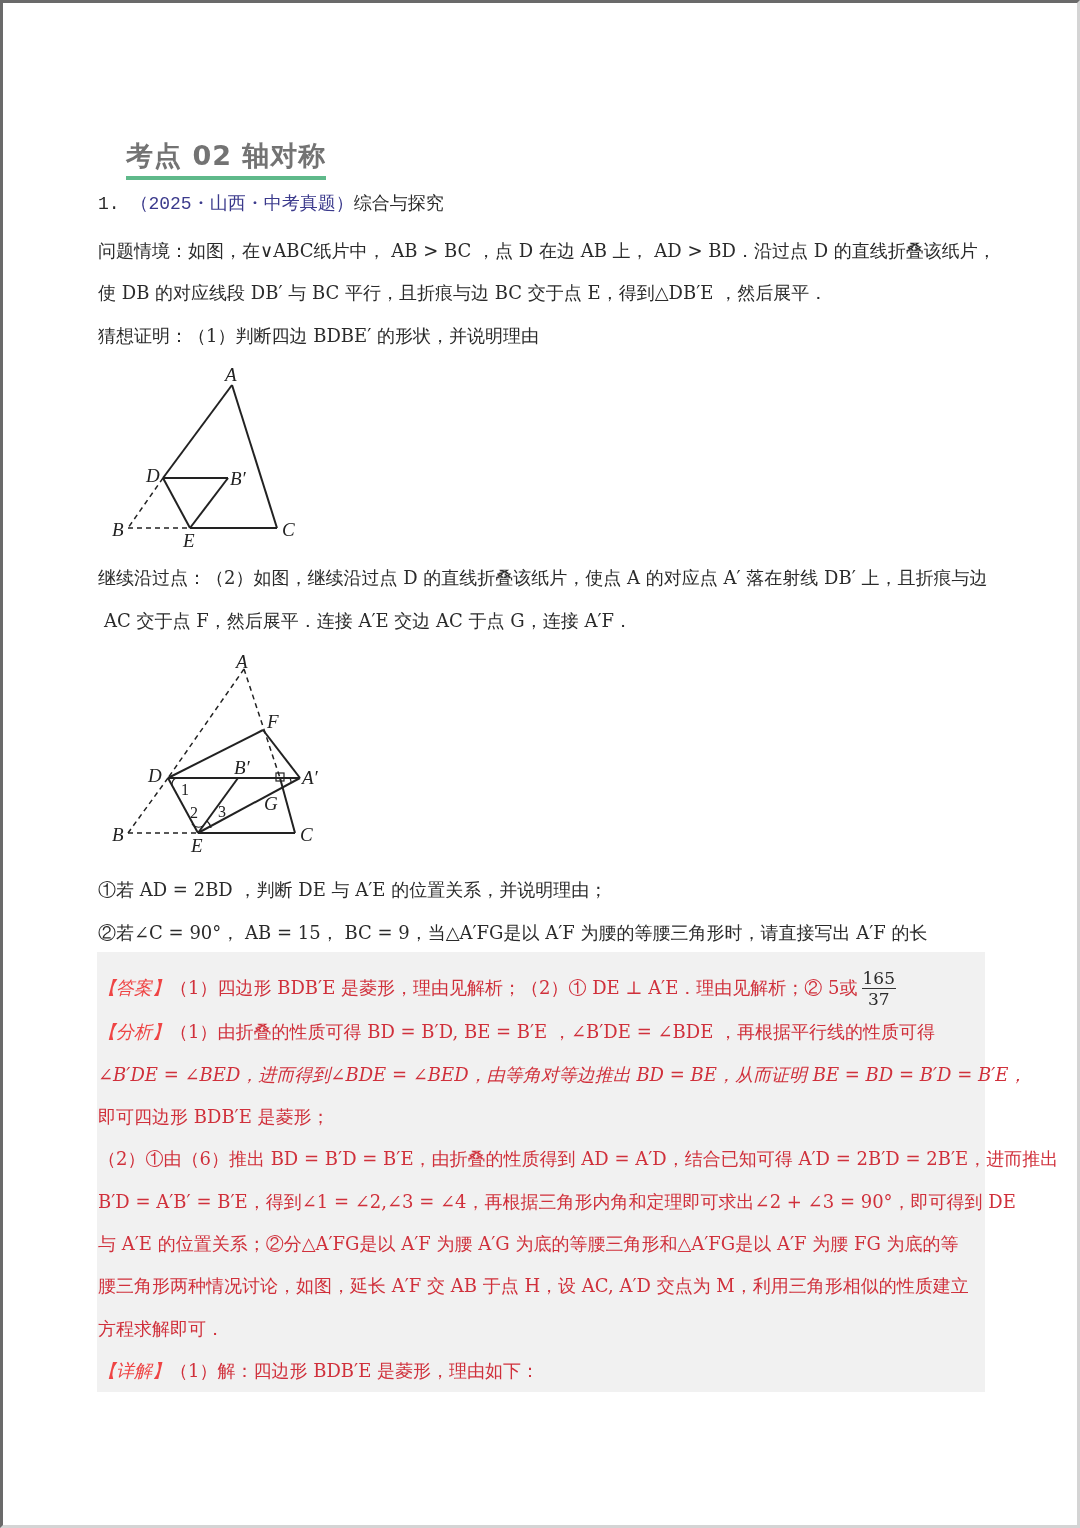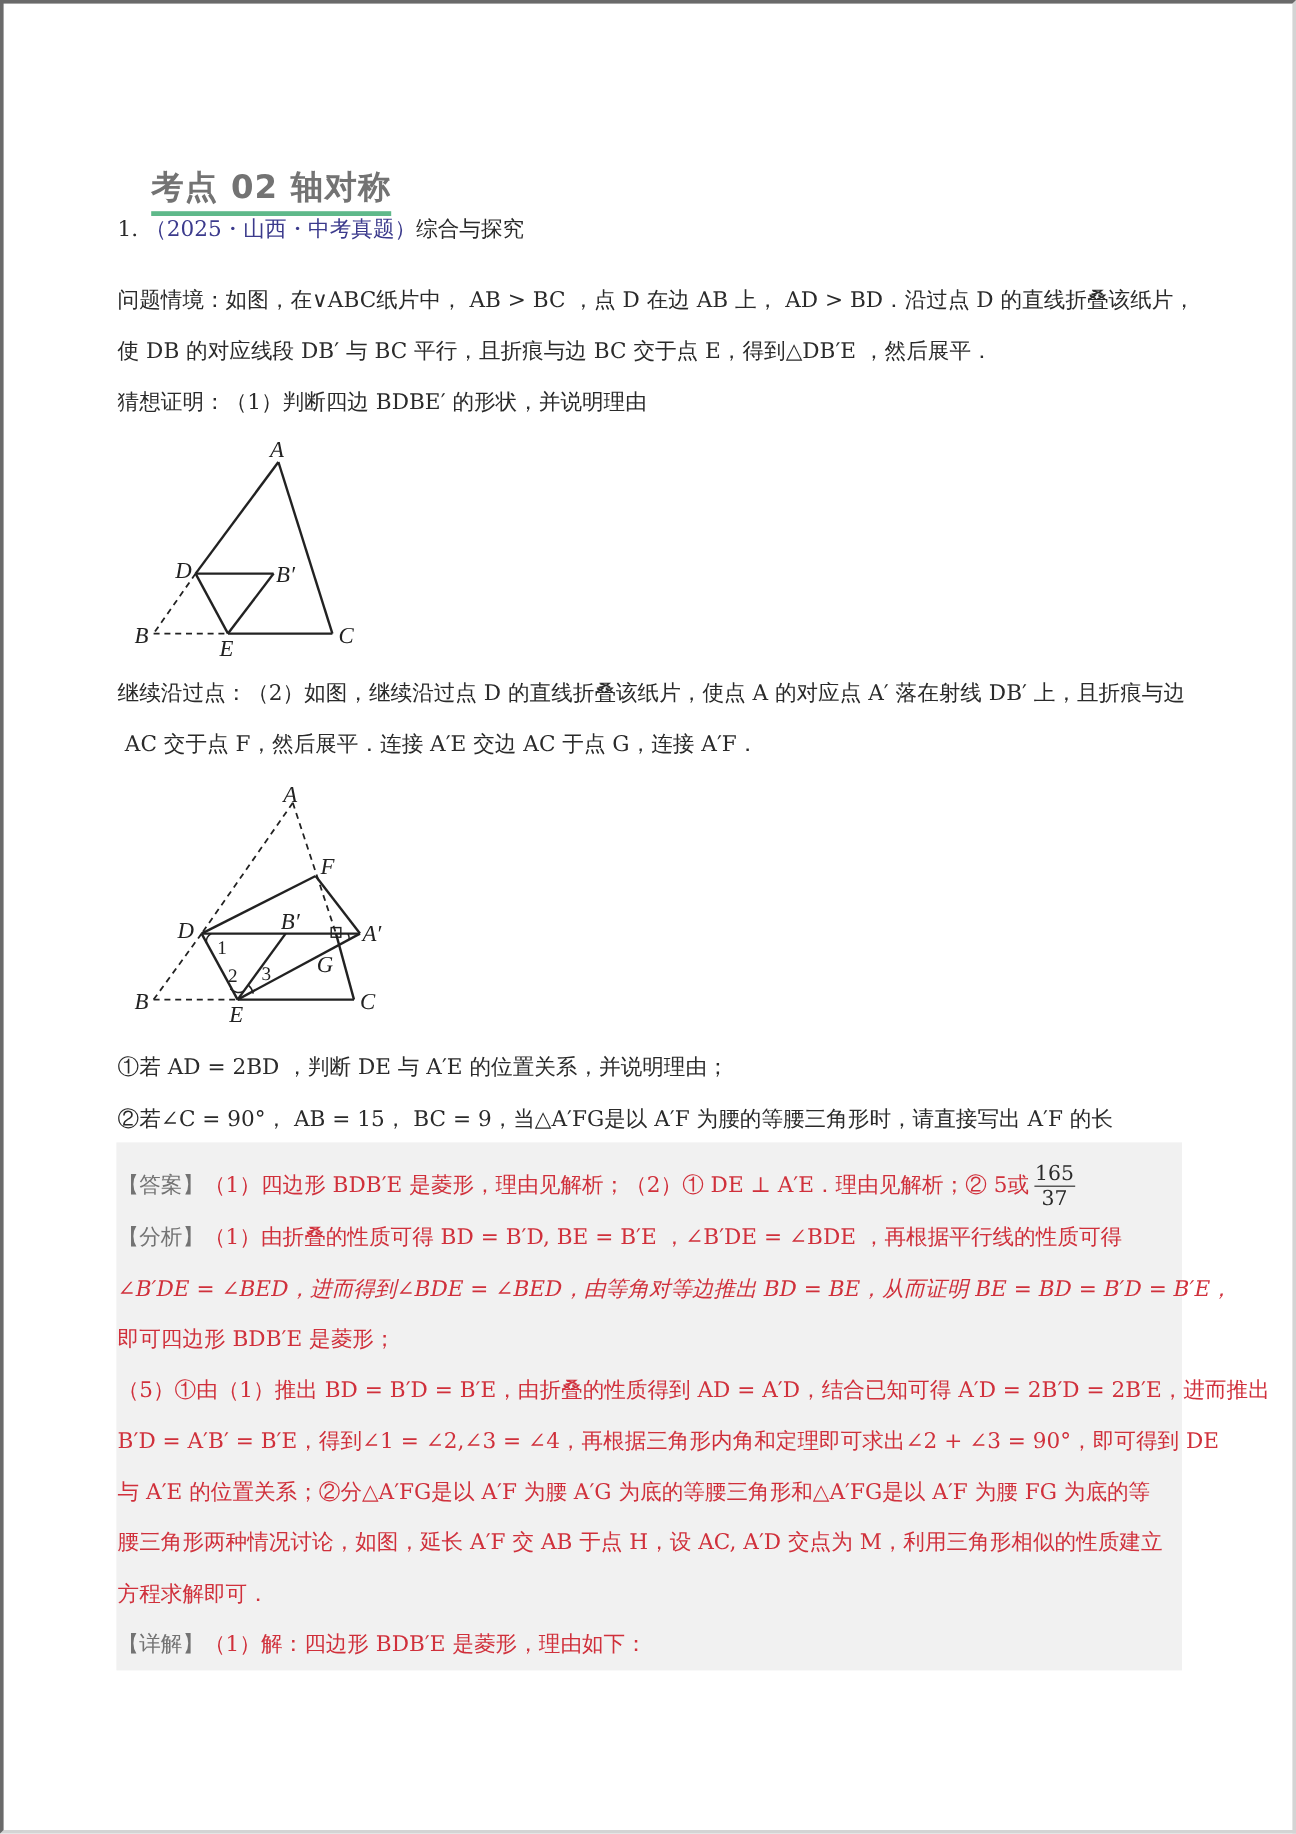--- a/index.html
+++ b/index.html
@@ -31,33 +31,33 @@
     .q-src { color: #3b3a8c; }
     .diagram { position: absolute; left: 0; top: 0; }
     .diagram text { font-family: "Liberation Serif", "DejaVu Serif", serif; font-style: italic; font-size: 19px; fill: #222; }
     .diagram text.num { font-style: normal; font-size: 16px; }
     .answer-box {
       position: absolute; left: 97px; top: 952px; width: 888px; height: 440px;
       background: #f1f1f1;
     }
     .red { color: #d0303b; }
     .blk { color: #2a2a2a; }
-    .tag { color: #737373; }
+    .tag { color: #ef4444; font-style: italic; }
     .frac { display: inline-block; vertical-align: middle; text-align: center; font-size: 17px; line-height: 20px; margin-left: 4px; }
     .frac span { display: block; }
     .frac .num { border-bottom: 1px solid #333; padding: 0 1px; }
   </style>
 </head>
 <body>
 
 <div class="page-border"></div>
 
 <div class="title">考点 02  轴对称</div>
 
-<div class="line" style="top:180px;">
+<div class="line" style="top:192px;font-family:Liberation Mono, monospace;">
   <span>1.</span>
   <span class="q-src">（2025・山西・中考真题）</span><span>综合与探究</span>
 </div>
 
 <div class="line" style="top:239px;">
   <span>问题情境：</span><span>如图，在∨ABC纸片中， AB &gt; BC ，点 D 在边 AB 上， AD &gt; BD．沿过点 D 的直线折叠该纸片，</span>
 </div>
 <div class="line" style="top:281px;">使 DB 的对应线段 DB′ 与 BC 平行，且折痕与边 BC 交于点 E，得到△DB′E ，然后展平．</div>
 <div class="line" style="top:324px;">
   <span>猜想证明：</span><span>（1）判断四边 BDBE′ 的形状，并说明理由</span>
@@ -128,21 +128,21 @@
 
 <div class="line red" style="top:968px;">
   <span class="tag">【答案】</span><span>（1）四边形 BDB′E 是菱形，理由见解析；（2）① DE ⊥ A′E．理由见解析；② 5或</span><span class="frac blk"><span class="num">165</span><span>37</span></span>
 </div>
 
 <div class="line red" style="top:1020px;text-align:center;">
   <span class="tag">【分析】</span><span>（1）由折叠的性质可得 BD = B′D, BE = B′E ，∠B′DE = ∠BDE ，再根据平行线的性质可得</span>
 </div>
 <div class="line red" style="top:1063px;font-style:italic;">∠B′DE = ∠BED，进而得到∠BDE = ∠BED，由等角对等边推出 BD = BE，从而证明 BE = BD = B′D = B′E，</div>
 <div class="line red" style="top:1105px;">即可四边形 BDB′E 是菱形；</div>
-<div class="line red" style="top:1147px;">（5）①由（1）推出 BD = B′D = B′E，由折叠的性质得到 AD = A′D，结合已知可得 A′D = 2B′D = 2B′E，进而推出</div>
+<div class="line red" style="top:1147px;">（2）①由（6）推出 BD = B′D = B′E，由折叠的性质得到 AD = A′D，结合已知可得 A′D = 2B′D = 2B′E，进而推出</div>
 <div class="line red" style="top:1190px;">B′D = A′B′ = B′E，得到∠1 = ∠2,∠3 = ∠4，再根据三角形内角和定理即可求出∠2 + ∠3 = 90°，即可得到 DE</div>
 <div class="line red" style="top:1232px;">与 A′E 的位置关系；②分△A′FG是以 A′F 为腰 A′G 为底的等腰三角形和△A′FG是以 A′F 为腰 FG 为底的等</div>
 <div class="line red" style="top:1274px;">腰三角形两种情况讨论，如图，延长 A′F 交 AB 于点 H，设 AC, A′D 交点为 M，利用三角形相似的性质建立</div>
 <div class="line red" style="top:1317px;">方程求解即可．</div>
 
 <div class="line red" style="top:1359px;">
   <span class="tag">【详解】</span><span>（1）解：四边形 BDB′E 是菱形，理由如下：</span>
 </div>
 
 </body></html>

